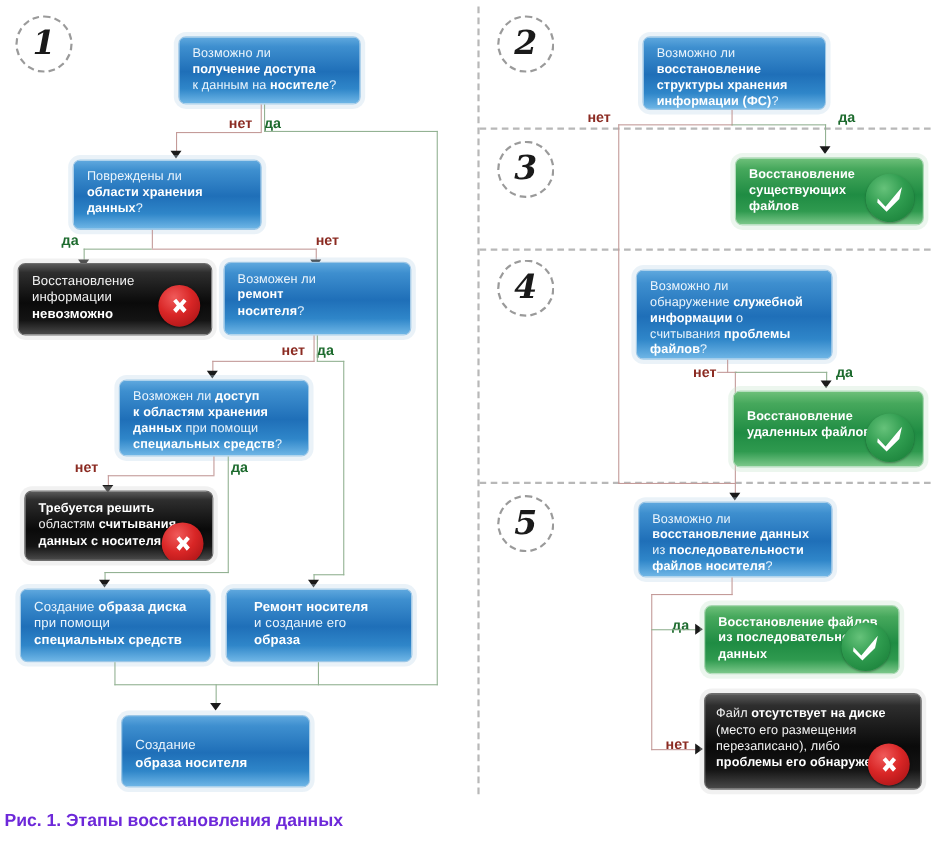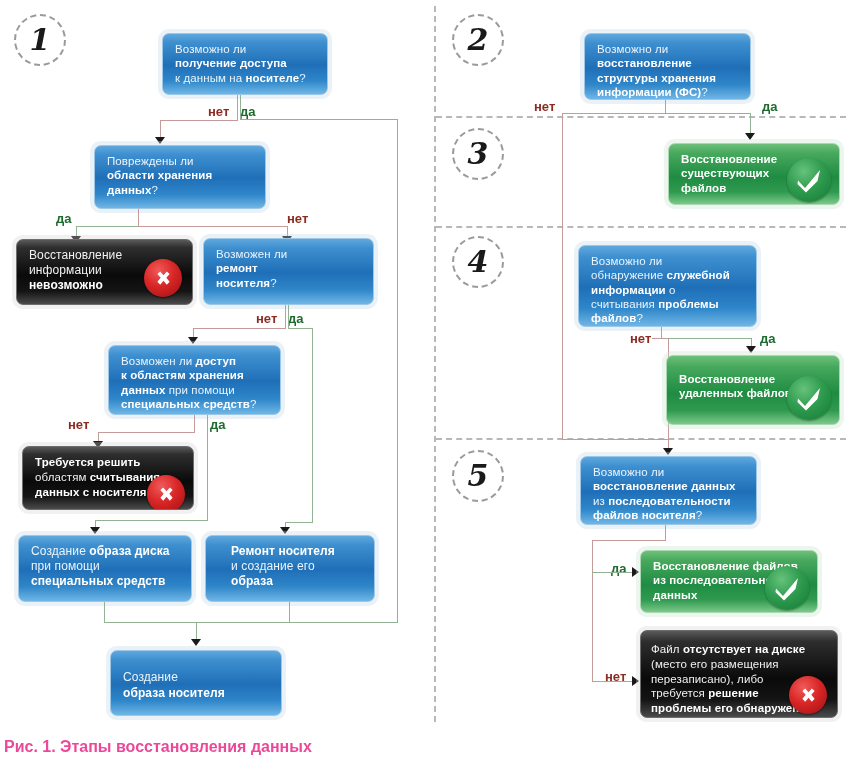--- a/index.html
+++ b/index.html
@@ -70,21 +70,21 @@
   .arw{position:absolute;width:0;height:0;}
   .arw-d{border-left:5px solid transparent;border-right:5px solid transparent;border-top:7px solid #1a1a1a;}
   .arw-r{border-top:5px solid transparent;border-bottom:5px solid transparent;border-left:7px solid #1a1a1a;}
 
   
   .lbl{position:absolute;font-size:13px;font-weight:bold;line-height:1;}
   .lbl-yes{color:#1d6b2e;}
   .lbl-no{color:#8b2b22;}
 
   
-  .caption{position:absolute;left:4px;top:738px;font-size:16px;font-weight:bold;color:#ec4899;}
+  .caption{position:absolute;left:4px;top:738px;font-size:16px;font-weight:bold;color:#6d28d9;}
 </style>
 </head>
 <body>
 
 <div id="root">
 
   <div class="vdash" style="left:434px;top:6px;height:716px;"></div>
   <div class="hdash" style="left:436px;top:116px;width:410px;"></div>
   <div class="hdash" style="left:436px;top:226px;width:410px;"></div>
   <div class="hdash" style="left:436px;top:438px;width:410px;"></div>
@@ -118,21 +118,21 @@
 
   <div class="ln ln-v c-no" style="left:237px;top:95px;height:25px;"></div>
   <div class="ln ln-h c-no" style="left:160px;top:120px;width:78px;"></div>
   <div class="ln ln-v c-no" style="left:160px;top:120px;height:19px;"></div>
   <div class="arw arw-d" style="left:155px;top:137px;"></div>
 
   <div class="ln ln-v c-yes" style="left:240px;top:95px;height:25px;"></div>
   <div class="ln ln-h c-yes" style="left:240px;top:119px;width:158px;"></div>
   <div class="ln ln-v c-yes" style="left:397px;top:119px;height:504px;"></div>
 
-  <div class="node blue" style="left:94px;top:145px;width:172px;height:64px;">
+  <div class="node blue" style="left:66px;top:145px;width:172px;height:64px;">
     <div class="txt">
       <div>Повреждены ли</div>
       <div><b>области хранения</b></div>
       <div><b>данных</b><span>?</span></div>
     </div>
   </div>
 
   <div class="lbl lbl-yes" style="left:56px;top:212px;">да</div>
   <div class="lbl lbl-no" style="left:287px;top:212px;">нет</div>
 
@@ -348,21 +348,20 @@
           <path d="M3 13.5 L10 21 L25 3 L22.5 14 L11 25.5 L2.5 17 Z" fill="#ffffff"></path>
         </svg>
     </div>
   </div>
 
   <div class="node dark" style="left:640px;top:630px;width:198px;height:88px;padding:11px 8px 7px 10px;">
     <div class="txt" style="font-size:11.5px;line-height:14.8px;">
       <div><span>Файл </span><b>отсутствует на диске</b></div>
       <div>(место его размещения</div>
       <div>перезаписано), либо</div>
-      <div><span>требуется </span><b>решение</b></div>
       <div><b>проблемы его обнаружения</b></div>
     </div>
     <div class="badge badge-x" style="right:10px;top:45px;">
       <svg viewBox="0 0 24 24" aria-hidden="true">
           <path d="M5 6.8 L8.2 4 L12 8.4 L15.8 4 L19 6.8 L15.2 11.2 L19 15.6 L15.8 19 L12 14.5 L8.2 19 L5 15.6 L8.8 11.2 Z" fill="#ffffff"></path>
         </svg>
     </div>
   </div>
 
   <div class="caption">Рис. 1. Этапы восстановления данных</div>

